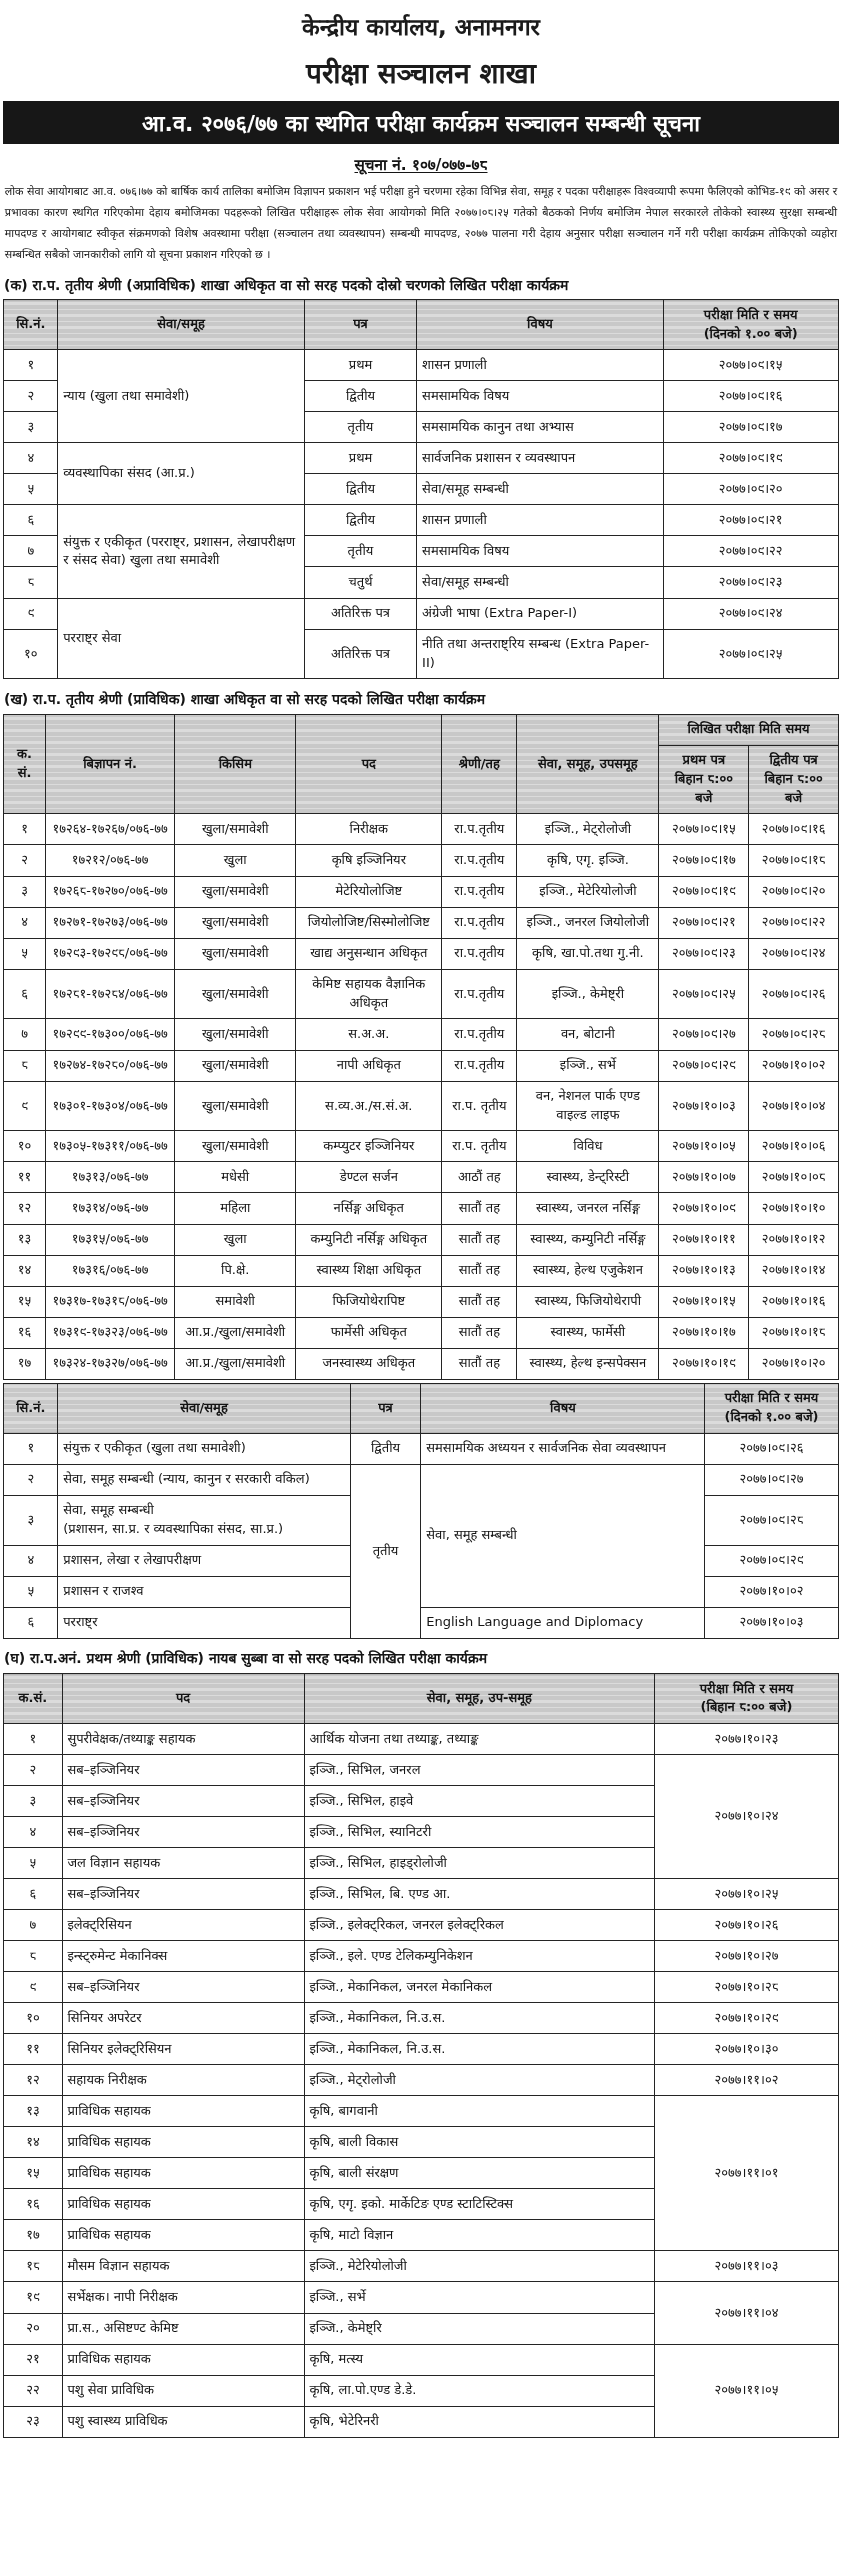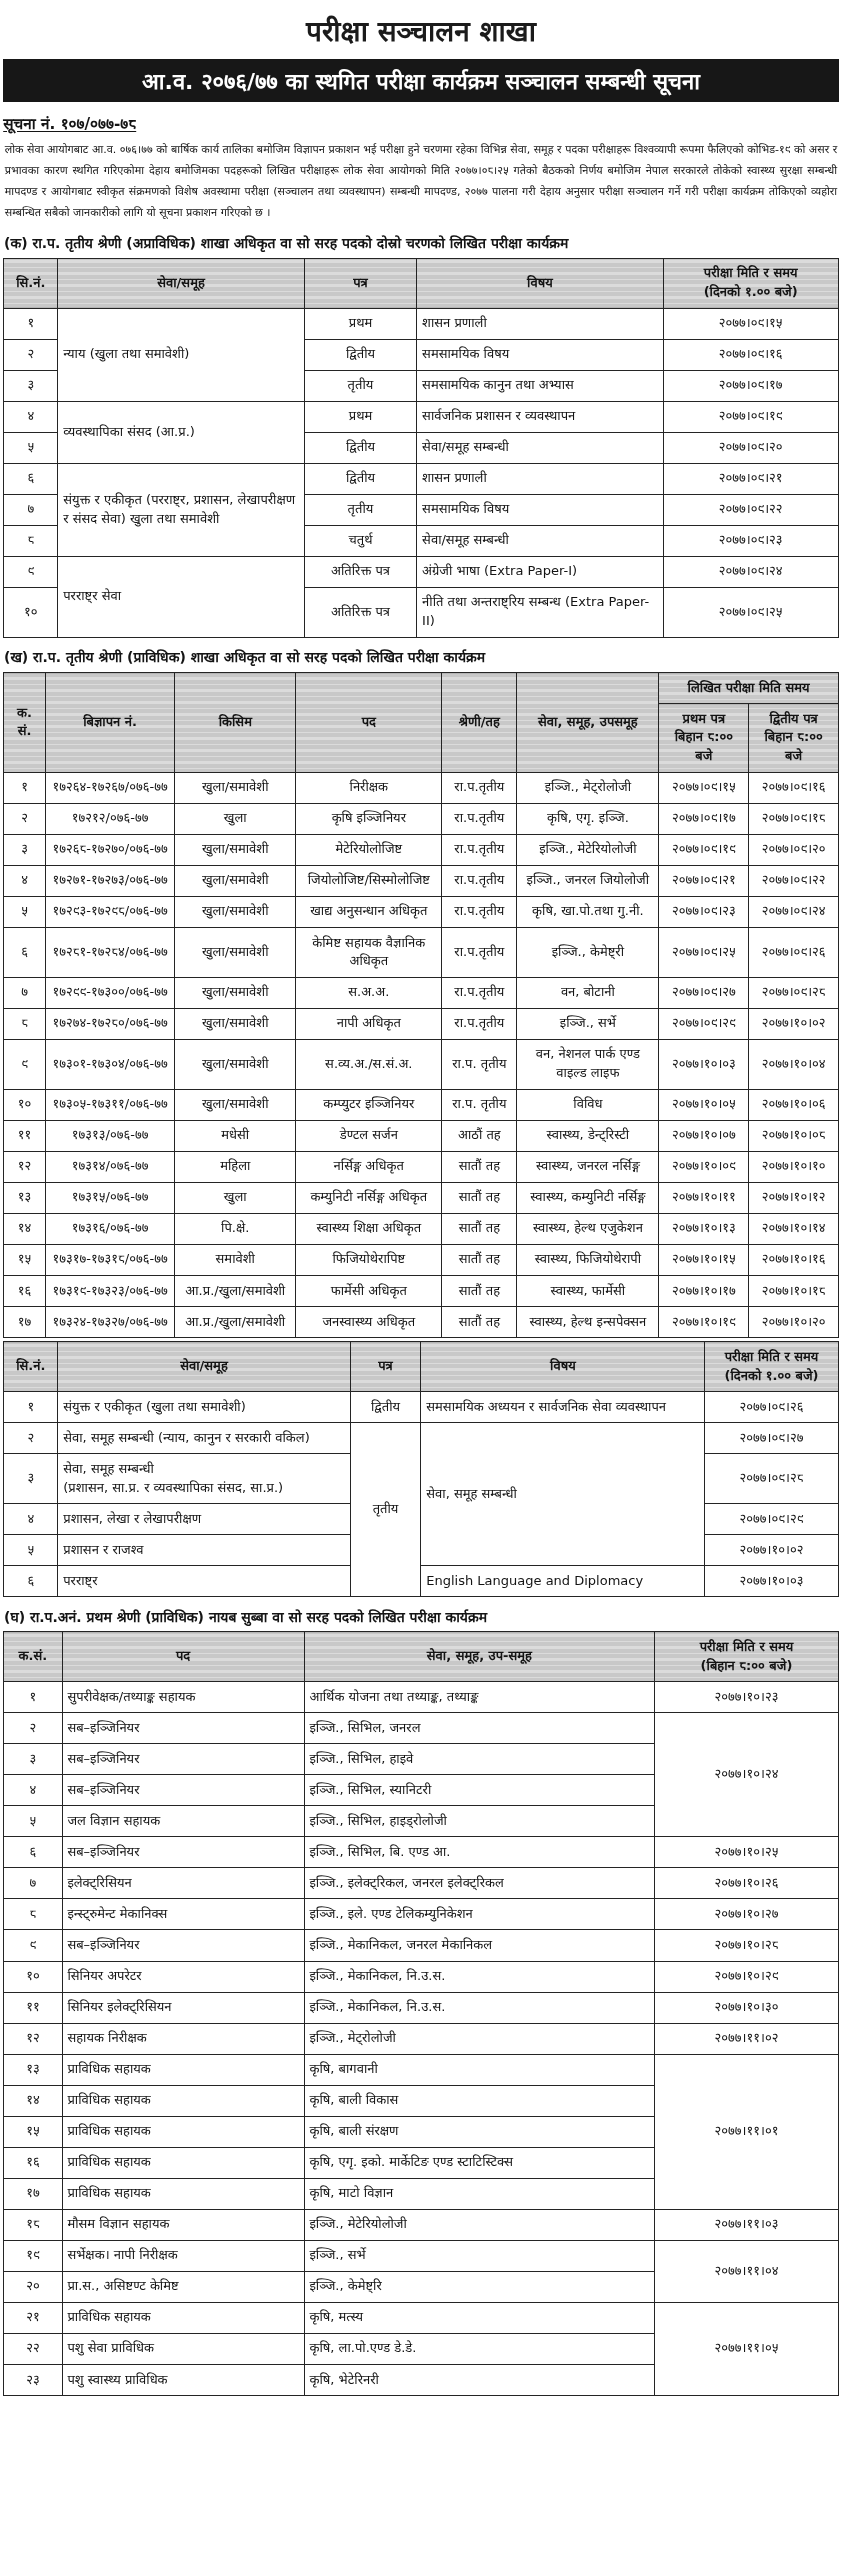--- a/index.html
+++ b/index.html
@@ -13,21 +13,21 @@
     background:#171717;color:#ffffff;text-align:center;font-weight:bold;
   }
   .banner.main{font-size:30px;padding:7.2px 0 8.9px;letter-spacing:0.8px;}
   .banner.notice{font-size:22px;padding:5.6px 0 7.2px;margin-top:10px;}
   .center-line{
     text-align:center;font-weight:bold;color:#1b1b1b;
   }
   .center-line.office{font-size:23px;margin:9.7px 0 1.6px;}
   .center-line.branch{font-size:28px;margin:11.3px 0 1.6px;}
   .notice-no{
-    font-weight:bold;font-size:15.3px;margin:10.5px 0 6.4px;
+    text-align:center;font-weight:bold;font-size:15.3px;margin:10.5px 0 6.4px;
     text-decoration:underline;text-underline-offset:2.4px;
   }
   .intro{
     font-size:11px;line-height:1.92;text-align:justify;margin:1.6px 1.6px 8px 1.6px;
   }
   .sec-title{font-weight:bold;font-size:14px;margin:9.7px 0.8px 5.6px 0.8px;}
   table.sched{
     width:100%;border-collapse:collapse;table-layout:fixed;margin-bottom:3.2px;
   }
   table.sched th,table.sched td{
@@ -42,20 +42,21 @@
   }
   table.sched td.al{text-align:left;}
   table.sched td{background:#ffffff;}
 </style>
 </head>
 <body>
 
 <div class="page">
 
 
+  <div class="center-line office">केन्द्रीय कार्यालय, अनामनगर</div>
 
   <div class="center-line branch">परीक्षा सञ्चालन शाखा</div>
 
   <div class="banner notice">आ.व. २०७६/७७ का स्थगित परीक्षा कार्यक्रम सञ्चालन सम्बन्धी सूचना</div>
 
   <div class="notice-no">सूचना नं. १०७/०७७-७८</div>
 
   <p class="intro">लोक सेवा आयोगबाट आ.व. ०७६।७७ को बार्षिक कार्य तालिका बमोजिम विज्ञापन प्रकाशन भई परीक्षा हुने चरणमा रहेका विभिन्न सेवा, समूह र पदका परीक्षाहरू विश्वव्यापी रूपमा फैलिएको कोभिड-१९ को असर र प्रभावका कारण स्थगित गरिएकोमा देहाय बमोजिमका पदहरूको लिखित परीक्षाहरू लोक सेवा आयोगको मिति २०७७।०८।२५ गतेको बैठकको निर्णय बमोजिम नेपाल सरकारले तोकेको स्वास्थ्य सुरक्षा सम्बन्धी मापदण्ड र आयोगबाट स्वीकृत संक्रमणको विशेष अवस्थामा परीक्षा (सञ्चालन तथा व्यवस्थापन) सम्बन्धी मापदण्ड, २०७७ पालना गरी देहाय अनुसार परीक्षा सञ्चालन गर्ने गरी परीक्षा कार्यक्रम तोकिएको व्यहोरा सम्बन्धित सबैको जानकारीको लागि यो सूचना प्रकाशन गरिएको छ ।</p>
 
   <div>

